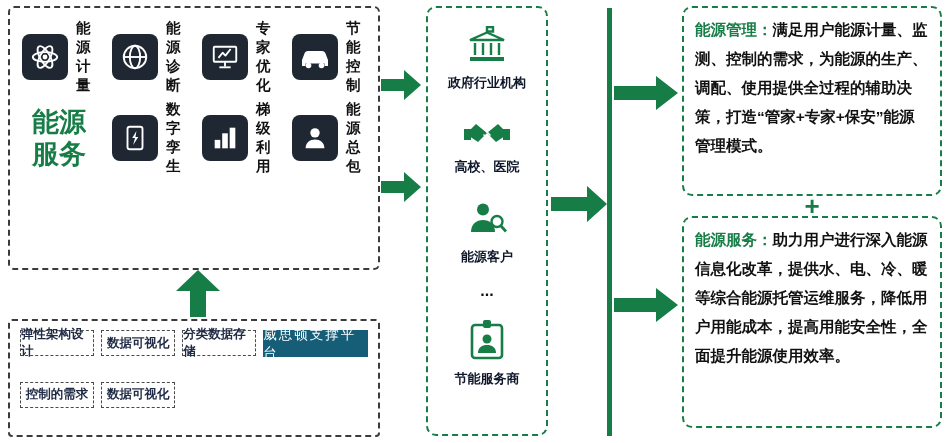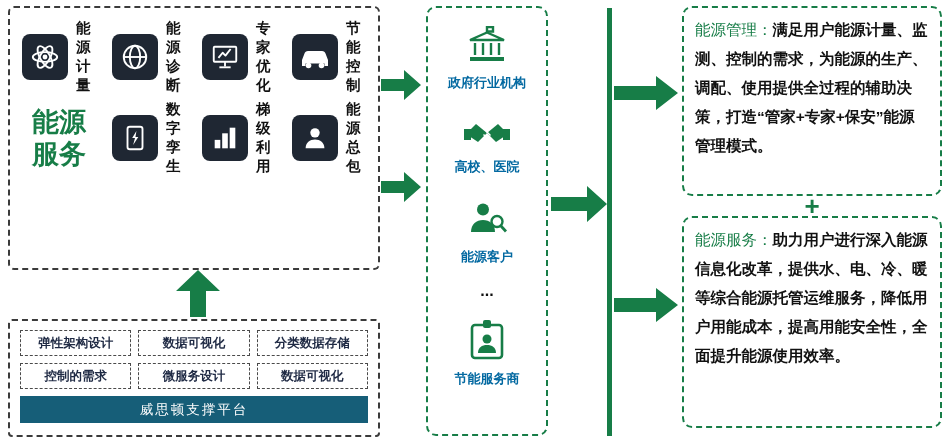--- a/index.html
+++ b/index.html
@@ -22,50 +22,50 @@
   }
   .svc-label { font-size:14.5px; font-weight:700; color:#111; line-height:1.3; white-space:pre-line; }
   .svc-center {
     display:flex; align-items:center; justify-content:center; text-align:center;
     font-size:27px; font-weight:800; color:var(--green); line-height:1.2; white-space:pre-line;
   }
   
   .platform-box {
     position:absolute; left:8px; top:319px; width:372px; height:118px;
     border:2px dashed #3b3b3b; border-radius:4px;
-    display:flex; flex-direction:column; gap:7px; padding:9px 10px;
+    display:flex; flex-direction:row; gap:7px; padding:9px 10px;
   }
   .plat-grid { display:grid; grid-template-columns:repeat(3,1fr); gap:7px; }
   .plat-item {
     height:26px; border:1.5px dashed #4a4a4a; display:flex; align-items:center; justify-content:center;
     font-size:12.5px; font-weight:700; color:#1f2a44; background:#fff;
   }
   .plat-bar {
     height:27px; background:var(--teal); color:#fff; font-size:13.5px; font-weight:400;
     display:flex; align-items:center; justify-content:center; letter-spacing:2px;
   }
   
   .customer-box {
     position:absolute; left:426px; top:6px; width:122px; height:430px;
     border:2px dashed var(--green); border-radius:10px;
     display:flex; flex-direction:column; align-items:center; padding-top:18px;
   }
-  .cust-label { font-size:13px; font-weight:600; color:#0369a1; margin-top:6px; }
+  .cust-label { font-size:13px; font-weight:600; color:#0f172a; margin-top:6px; }
   .gi { color:var(--green); }
   .dots { font-size:16px; font-weight:700; color:#111; margin-top:16px; }
   
   .arrow { position:absolute; color:var(--green); line-height:0; }
   .vline { position:absolute; left:607px; top:8px; width:5px; height:428px; background:var(--green); }
   
   .desc-box {
     position:absolute; left:682px; width:260px;
     border:2px dashed var(--green); border-radius:10px; padding:7px 11px;
   }
   .desc-box p { margin:0; font-size:15.5px; line-height:29px; font-weight:600; color:#111; }
-  .desc-title { color:var(--green); font-weight:400; }
+  .desc-title { color:var(--green); font-weight:700; }
   .plus {
     position:absolute; left:682px; top:192px; width:260px; height:28px;
     text-align:center; font-size:26px; font-weight:800; color:var(--green); line-height:28px;
   }
 </style>
 </head>
 <body>
 
 <div class="canvas">
 
@@ -152,21 +152,20 @@
 总包</span>
     </div>
   </div>
 
   <div class="platform-box">
     <div class="plat-grid">
       <div class="plat-item">弹性架构设计</div>
       <div class="plat-item">数据可视化</div>
       <div class="plat-item">分类数据存储</div>
       <div class="plat-item">控制的需求</div>
-      <div class="plat-item">微服务设计</div>
       <div class="plat-item">数据可视化</div>
     </div>
     <div class="plat-bar">威思顿支撑平台</div>
   </div>
 
   <div class="arrow" style="left:176px; top:270px;">
     <svg width="44" height="47" viewBox="0 0 44 47">
         <polygon points="22,0 44,21 30,21 30,47 14,47 14,21 0,21" fill="currentColor"></polygon>
       </svg>
   </div>

